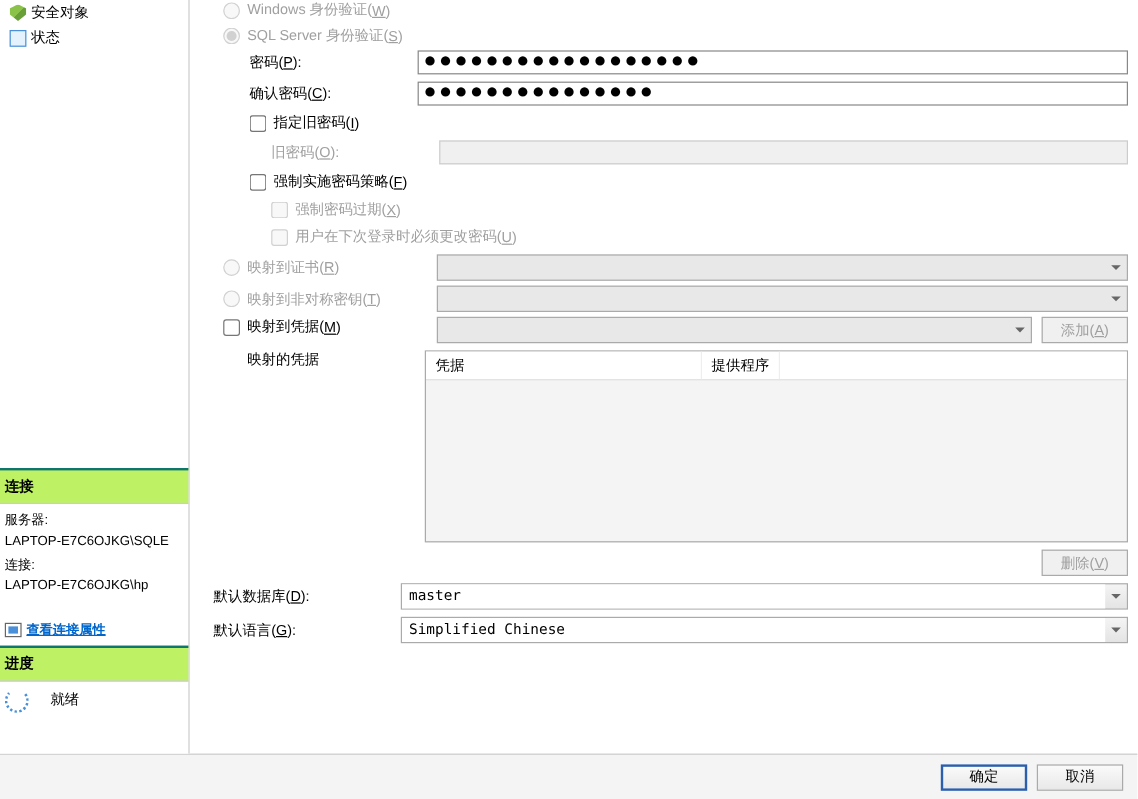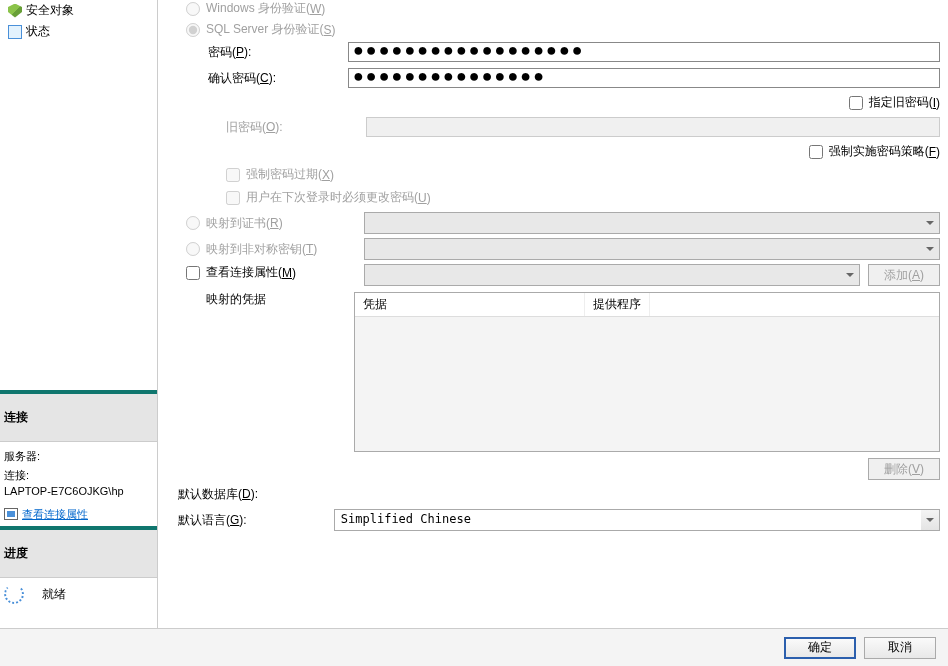--- a/index.html
+++ b/index.html
@@ -41,44 +41,45 @@
     }
     .icon-shield {
       background: linear-gradient(135deg, #8bc34a 50%, #689f38 50%);
       clip-path: polygon(50% 0%, 100% 25%, 100% 60%, 50% 100%, 0% 60%, 0% 25%);
     }
     .icon-status {
       border: 1px solid #4a90d9;
       background: #e3f2fd;
     }
     .section-header {
-      background: #e5e5e5;
-      padding: 15px 4px;
+      background: #bef264;
+      padding: 5px 4px;
       font-weight: bold;
-      border-top: 4px solid #0f766e;
+      border-top: 2px solid #0f766e;
       border-bottom: 1px solid #ccc;
     }
     .section-body {
       padding: 4px;
       font-size: 11px;
       line-height: 1.5;
     }
     .info-label {
       margin-top: 2px;
     }
     .info-value {
       margin-bottom: 4px;
       white-space: nowrap;
       overflow: hidden;
     }
     .link-row {
       display: flex;
       align-items: center;
       gap: 4px;
-      margin-top: 6px;
+      margin-top: 21px;
+      font-weight: bold;
     }
     .link-icon {
       width: 14px;
       height: 12px;
       background: #fff;
       border: 1px solid #666;
       position: relative;
     }
     .link-icon::after {
       content: "";
@@ -113,21 +114,21 @@
       padding: 0 8px 8px 20px;
       position: relative;
     }
 
     .form-row {
       display: flex;
       align-items: center;
       margin-bottom: 6px;
     }
     .radio-row { margin-left: 8px; margin-bottom: 4px; }
-    .indent-1 { margin-left: 30px; justify-content: flex-end; }
+    .indent-1 { margin-left: 30px; }
     .indent-2 { margin-left: 48px; }
 
     .label-col {
       width: 140px;
       white-space: nowrap;
     }
     .field-col {
       flex: 1;
     }
 
@@ -274,20 +275,21 @@
       </div>
       <div class="tree-item">
         <span class="tree-icon icon-status"></span>
         <span>状态</span>
       </div>
     </div>
 
     <div class="section-header">连接</div>
     <div class="section-body">
       <div class="info-label">服务器:</div>
+      <div class="info-value">LAPTOP-E7C6OJKG\SQLE</div>
       <div class="info-label">连接:</div>
       <div class="info-value">LAPTOP-E7C6OJKG\hp</div>
       <div class="link-row">
         <span class="link-icon"></span>
         <span class="link-text">查看连接属性</span>
       </div>
     </div>
 
     <div class="section-header">进度</div>
     <div class="progress-row">
@@ -386,21 +388,21 @@
       <div class="combo disabled" style="flex:1;">
         <div class="combo-text"></div>
           <div class="combo-arrow"></div>
       </div>
     </div>
 
     <div class="credentials-section">
       <div class="credentials-label-col">
         <div class="form-row" style="margin-left:-20px;">
           <input type="checkbox" style="">
-          <span>查看连接属性(</span>
+          <span>映射到凭据(</span>
             <span class="underline-letter">M</span>
             <span>)</span>
         </div>
         <div style="margin-top:10px;">映射的凭据</div>
       </div>
       <div class="credentials-body">
         <div class="credentials-map-row">
           <div class="combo disabled">
             <div class="combo-text"></div>
               <div class="combo-arrow"></div>
@@ -420,20 +422,24 @@
             <span>删除(</span><span class="underline-letter">V</span><span>)</span>
           </button>
         </div>
       </div>
     </div>
 
     <div class="form-row" style="margin-top:6px;">
       <div class="label-col" style="width:196px;">
         <span>默认数据库(</span><span class="underline-letter">D</span><span>):</span>
       </div>
+      <div class="combo white full">
+        <div class="combo-text">master</div>
+        <div class="combo-arrow"></div>
+      </div>
     </div>
 
     <div class="form-row">
       <div class="label-col" style="width:196px;">
         <span>默认语言(</span><span class="underline-letter">G</span><span>):</span>
       </div>
       <div class="combo white full">
         <div class="combo-text">Simplified Chinese</div>
         <div class="combo-arrow"></div>
       </div>

